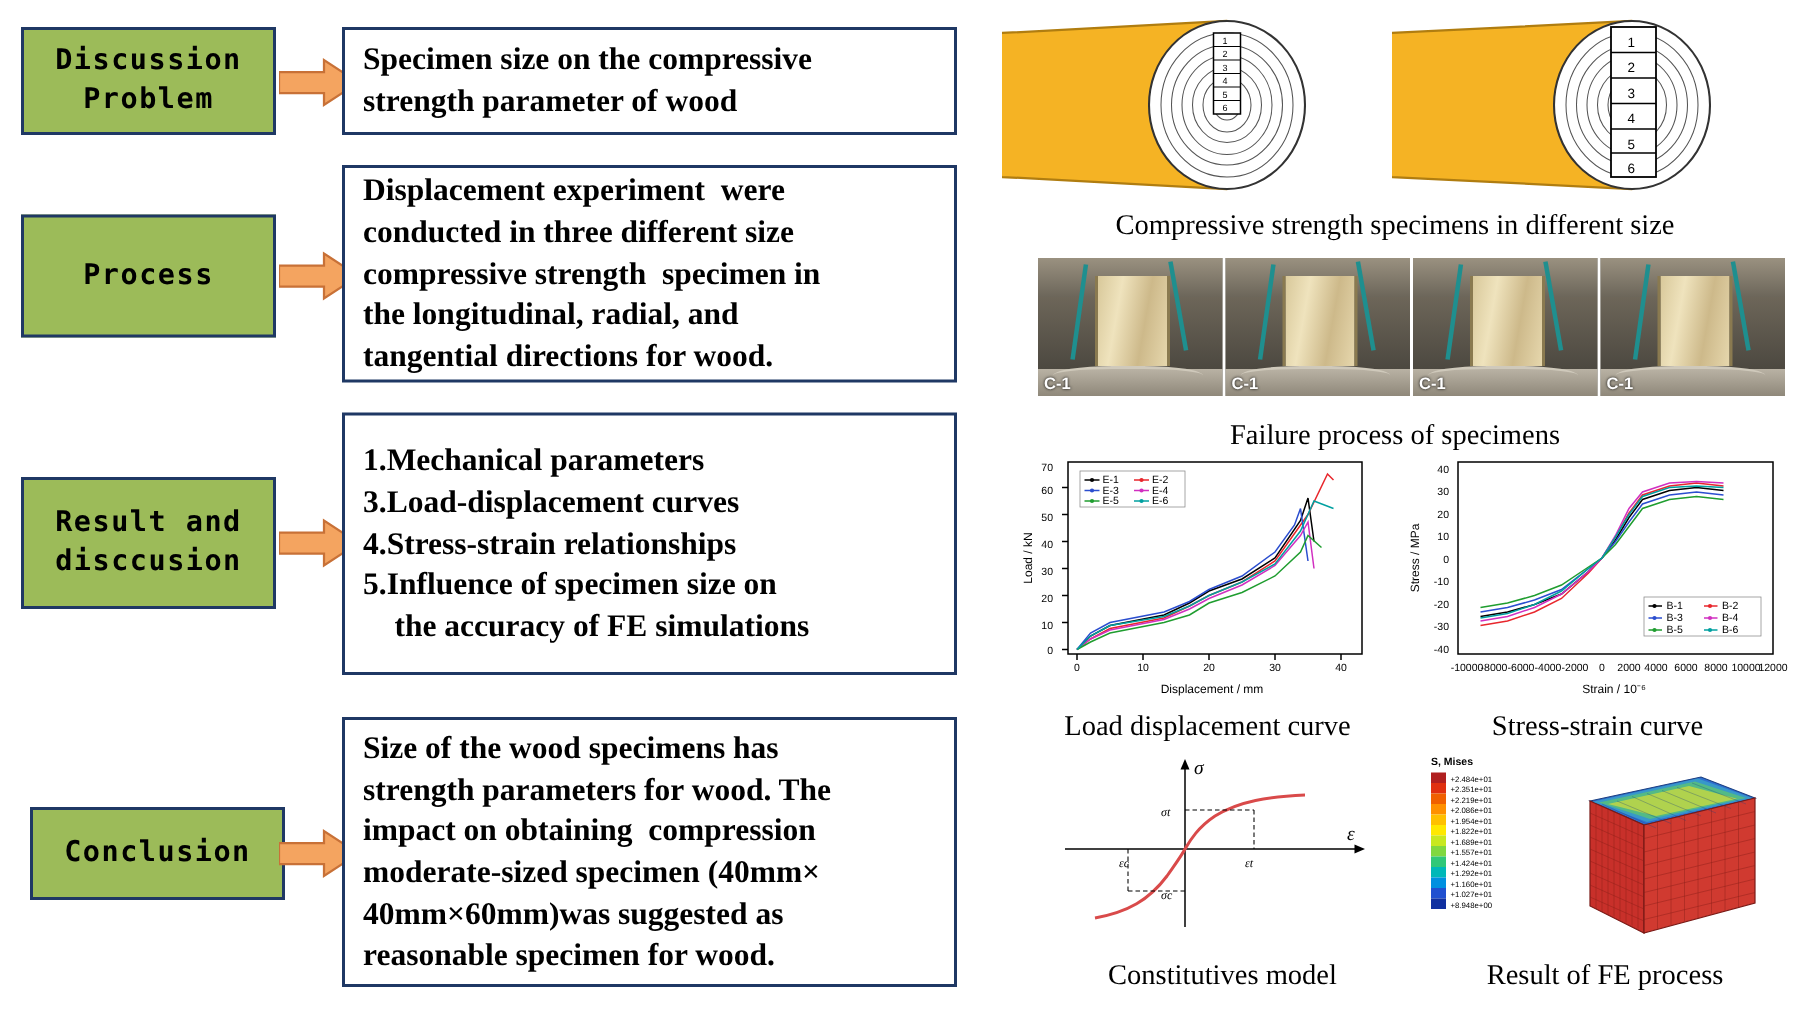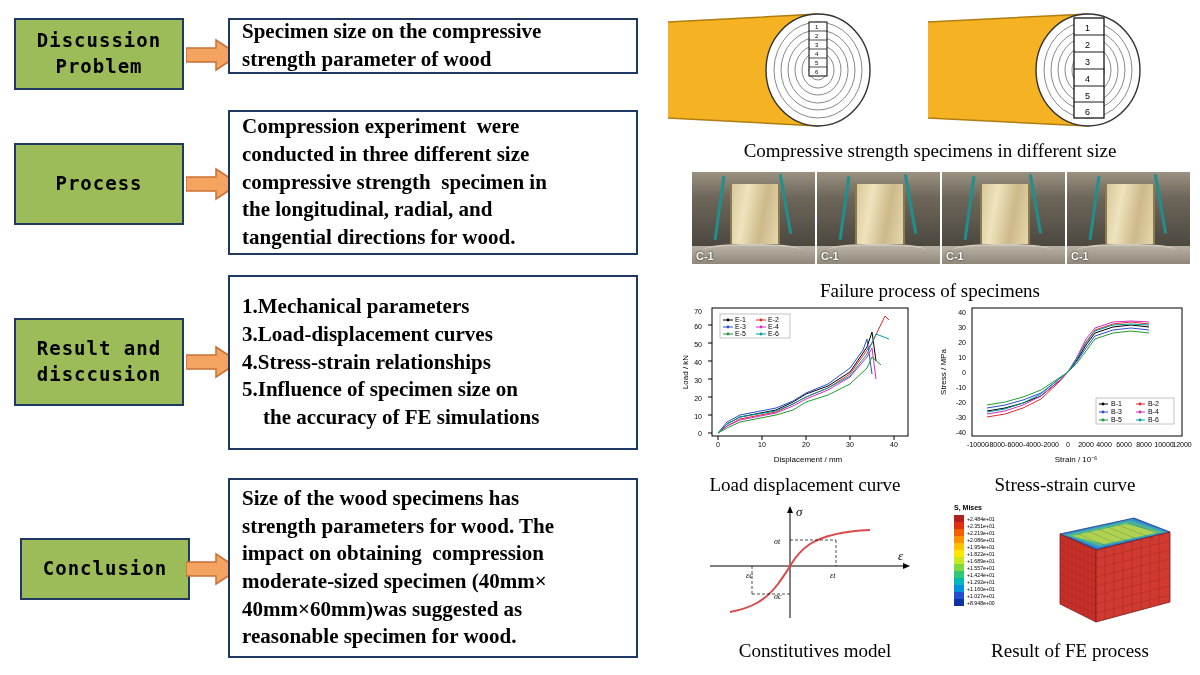--- a/index.html
+++ b/index.html
@@ -204,35 +204,35 @@
       <span>
         <span>Discussion</span><br>
         <span>Problem</span>
       </span>
     </div>
     <div class="arrow" style="left:186px; top:38px;">
       <svg width="54" height="34" viewBox="0 0 54 34">
         <polygon points="0,10 30,10 30,2 53,17 30,32 30,24 0,24" fill="#f4a460" stroke="#c87137" stroke-width="1.5"></polygon>
       </svg>
     </div>
-    <div class="content-box" style="left:228px; top:18px; width:410px; height:56px;">
+    <div class="content-box" style="left:228px; top:18px; width:410px; height:72px;">
       <div class="line">Specimen size on the compressive</div>
       <div class="line">strength parameter of wood</div>
     </div>
 
     <div class="stage-label" style="left:14px; top:143px; width:170px; height:82px;">
       <span>Process</span>
     </div>
     <div class="arrow" style="left:186px; top:167px;">
       <svg width="54" height="34" viewBox="0 0 54 34">
         <polygon points="0,10 30,10 30,2 53,17 30,32 30,24 0,24" fill="#f4a460" stroke="#c87137" stroke-width="1.5"></polygon>
       </svg>
     </div>
     <div class="content-box" style="left:228px; top:110px; width:410px; height:145px;">
-      <div class="line">Compression experiment  were</div>
+      <div class="line">Displacement experiment  were</div>
       <div class="line">conducted in three different size</div>
       <div class="line">compressive strength  specimen in</div>
       <div class="line">the longitudinal, radial, and</div>
       <div class="line">tangential directions for wood.</div>
     </div>
 
     <div class="stage-label" style="left:14px; top:318px; width:170px; height:88px;justify-content:center;">
       <span>
         <span>Result and</span><br>
         <span>disccusion</span>

